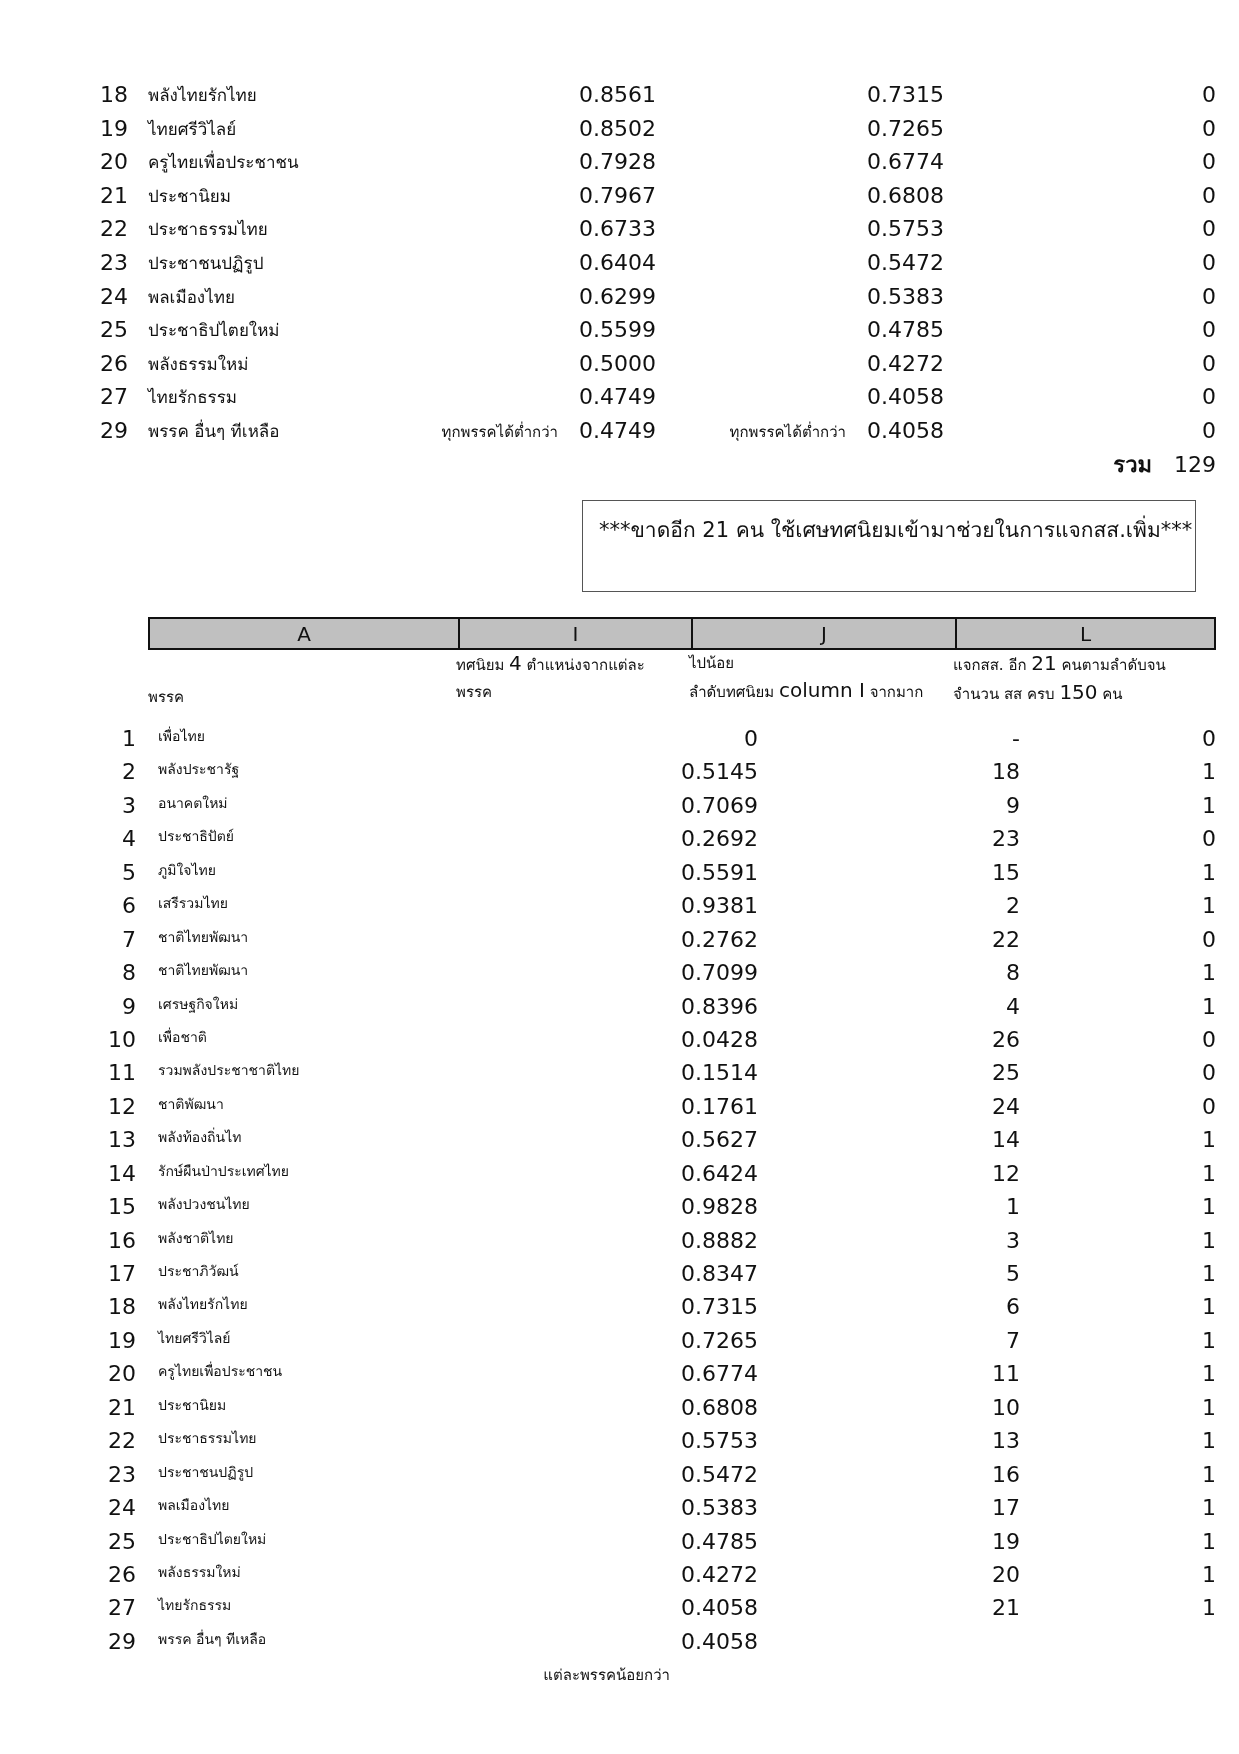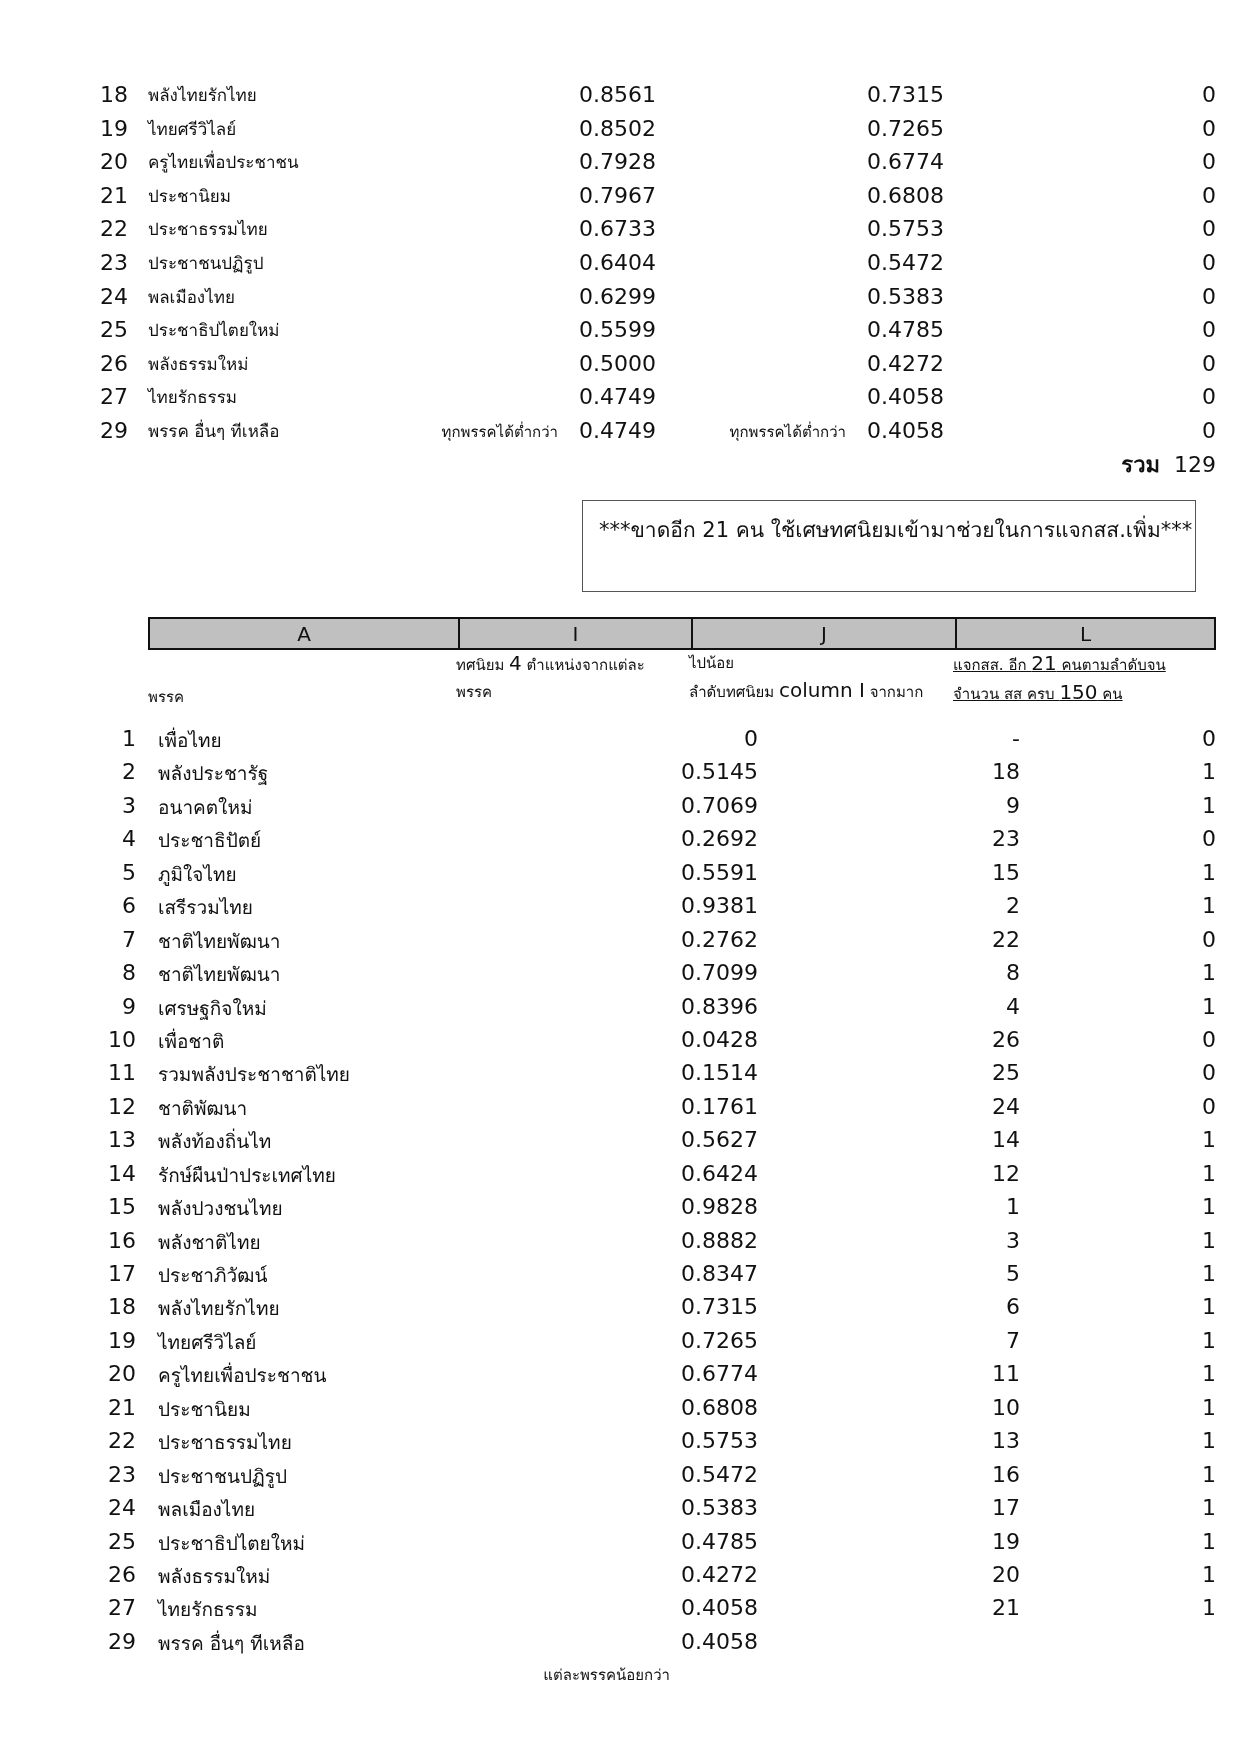--- a/index.html
+++ b/index.html
@@ -11,21 +11,21 @@
     .top-table { position: absolute; left: 80px; top: 78px; width: 1120px; }
     .trow { position: relative; height: 33.6px; }
     .trow .num { position: absolute; left: 0; width: 32px; text-align: right; font-size: 22px; top: 4px; }
     .trow .name { position: absolute; left: 52px; top: 3px; font-family: "DejaVu Serif", "Liberation Serif", serif; font-size: 17px; }
     .trow .v1 { position: absolute; right: 560px; top: 4px; font-size: 22px; text-align: right; }
     .trow .v2 { position: absolute; right: 272px; top: 4px; font-size: 22px; text-align: right; }
     .trow .v3 { position: absolute; right: 0; top: 4px; font-size: 22px; text-align: right; }
     .trow .note1 { position: absolute; right: 658px; top: 6px; font-family: "DejaVu Serif", "Liberation Serif", serif; font-size: 15px; }
     .trow .note2 { position: absolute; right: 370px; top: 6px; font-family: "DejaVu Serif", "Liberation Serif", serif; font-size: 15px; }
     .total { position: absolute; right: 39px; top: 447px; font-size: 22px; }
-    .total .lbl { font-weight: bold; margin-right: 14px; }
+    .total .lbl { font-weight: bold; margin-right: 22px; }
 
     
     .note-box { position: absolute; left: 566px; top: 500px; width: 614px; height: 92px;
                 border: 1.5px solid #555; box-sizing: border-box; padding-left: 8px; }
     .note-box .txt { position: absolute; left: 16px; top: 12px; font-size: 21px; }
 
     
     .col-bar { position: absolute; left: 132px; top: 617px; width: 1068px; height: 33px;
                background: #c0c0c0; border: 2.5px solid #111; box-sizing: border-box; display: flex; }
     .col-bar .cell { height: 100%; display: flex; align-items: center; justify-content: center;
@@ -35,21 +35,21 @@
 
     
     .desc { position: absolute; text-align: left; font-family: "DejaVu Serif", "Liberation Serif", serif;
             font-size: 15px; line-height: 27px; }
     .desc .big { font-family: "DejaVu Sans", "Liberation Sans", sans-serif; font-size: 20px; }
 
     
     .bottom-table { position: absolute; left: 80px; top: 722px; width: 1120px; }
     .brow { position: relative; height: 33.45px; }
     .brow .num { position: absolute; left: 0; width: 40px; text-align: right; font-size: 22px; top: 4px; }
-    .brow .name { position: absolute; left: 62px; top: 3px; font-family: "DejaVu Serif", "Liberation Serif", serif; font-size: 19px; }
+    .brow .name { position: absolute; left: 62px; top: 3px; font-family: "DejaVu Serif", "Liberation Serif", serif; font-size: 14px; }
     .brow .vi { position: absolute; right: 458px; top: 4px; font-size: 22px; text-align: right; }
     .brow .vj { position: absolute; right: 196px; top: 4px; font-size: 22px; text-align: right; }
     .brow .vl { position: absolute; right: 0; top: 4px; font-size: 22px; text-align: right; }
     .brow .note-i { position: absolute; right: 546px; top: 6px; font-family: "DejaVu Serif", "Liberation Serif", serif; font-size: 15px; margin-top: 32px; }
   </style>
 </head>
 <body>
 
 <div class="page">
 
@@ -154,21 +154,21 @@
     <span>พรรค</span>
   </div>
   <div class="desc" style="left:440px; top:650px; width:233px;">
     <div><span>ทศนิยม </span><span class="big">4</span><span> ตำแหน่งจากแต่ละ</span></div>
     <div>พรรค</div>
   </div>
   <div class="desc" style="left:673px; top:650px; width:264px;">
     <div>ไปน้อย</div>
     <div><span>ลำดับทศนิยม </span><span class="big">column I</span><span> จากมาก</span></div>
   </div>
-  <div class="desc" style="left:937px; top:650px; width:263px;text-decoration:underline;">
+  <div class="desc" style="left:937px; top:650px; width:263px;">
     <div><span>แจกสส. อีก </span><span class="big">21</span><span> คนตามลำดับจน</span></div>
     <div><span>จำนวน สส ครบ </span><span class="big">150</span><span> คน</span></div>
   </div>
 
   <div class="bottom-table">
     <div class="brow">
         <span class="num">1</span>
         <span class="name">เพื่อไทย</span>
         <span class="vi">0</span>
         <span class="vj">-</span>

